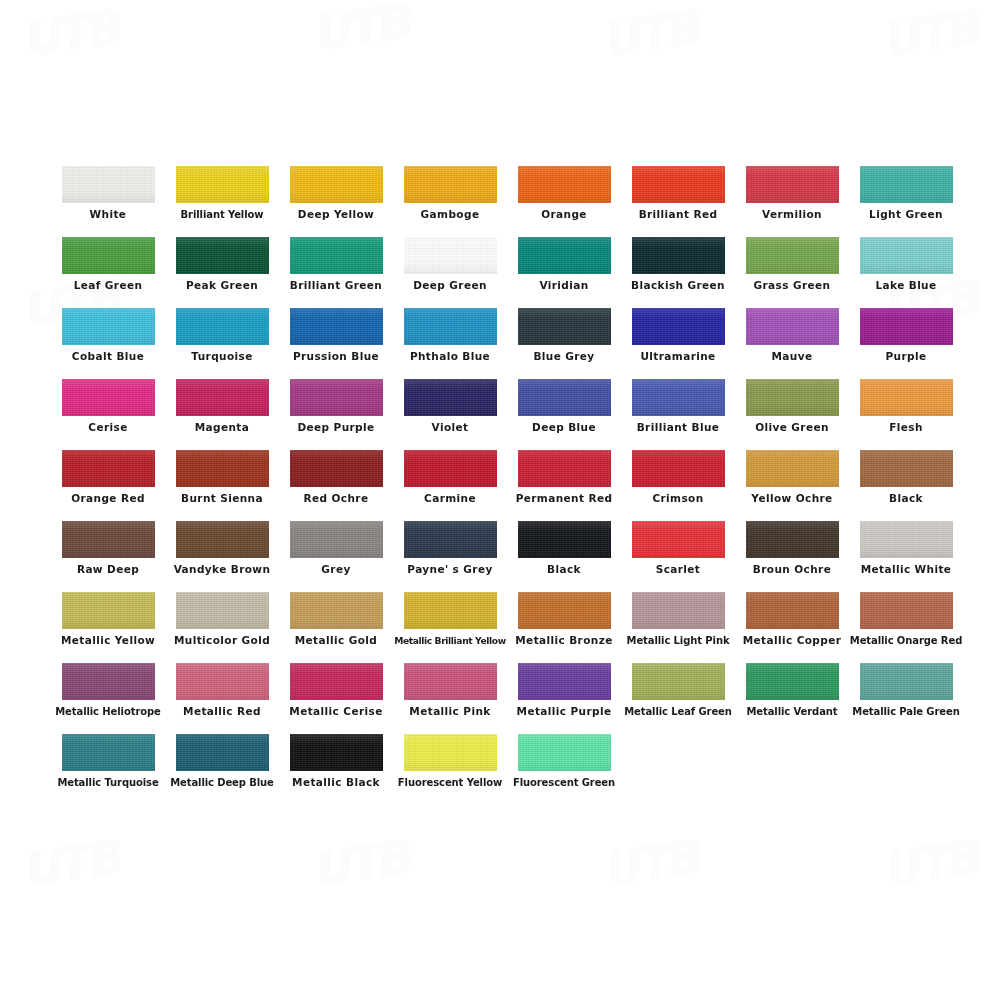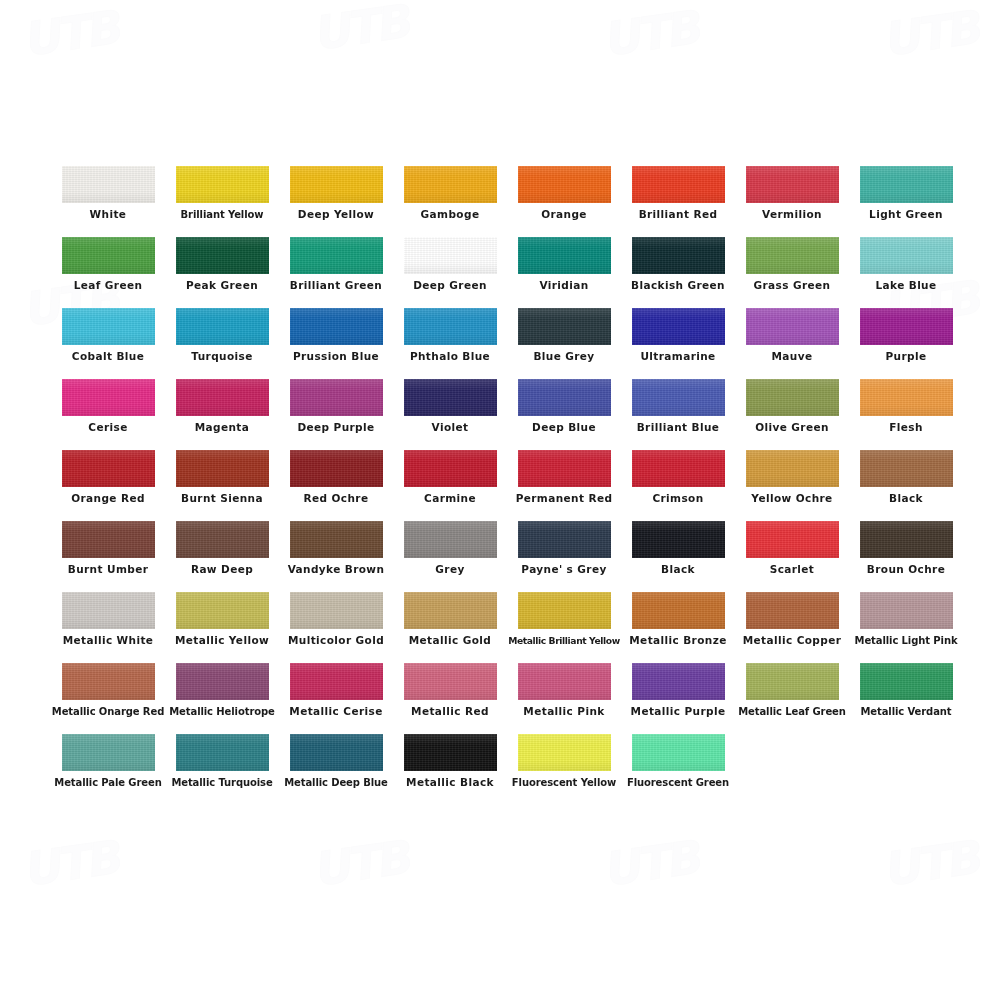--- a/index.html
+++ b/index.html
@@ -300,24 +300,20 @@
       </div>
       <div class="swatch-cell">
         <div class="swatch-chip" style="background-color: rgb(211, 155, 60);"></div>
         <div class="swatch-label">Yellow Ochre</div>
       </div>
       <div class="swatch-cell">
         <div class="swatch-chip" style="background-color: rgb(160, 106, 67);"></div>
         <div class="swatch-label">Black</div>
       </div>
       <div class="swatch-cell">
-        <div class="swatch-chip" style="background-color: rgb(122, 67, 57);"></div>
-        <div class="swatch-label">Burnt Umber</div>
-      </div>
-      <div class="swatch-cell">
         <div class="swatch-chip" style="background-color: rgb(110, 74, 62);"></div>
         <div class="swatch-label">Raw Deep</div>
       </div>
       <div class="swatch-cell">
         <div class="swatch-chip" style="background-color: rgb(107, 74, 51);"></div>
         <div class="swatch-label">Vandyke Brown</div>
       </div>
       <div class="swatch-cell">
         <div class="swatch-chip" style="background-color: rgb(138, 134, 132);"></div>
         <div class="swatch-label">Grey</div>
@@ -356,44 +352,44 @@
       </div>
       <div class="swatch-cell">
         <div class="swatch-chip" style="background-color: rgb(214, 181, 47);"></div>
         <div class="swatch-label tighter">Metallic Brilliant Yellow</div>
       </div>
       <div class="swatch-cell">
         <div class="swatch-chip" style="background-color: rgb(195, 112, 44);"></div>
         <div class="swatch-label">Metallic Bronze</div>
       </div>
       <div class="swatch-cell">
+        <div class="swatch-chip" style="background-color: rgb(182, 151, 154);"></div>
+        <div class="swatch-label tight">Metallic Light Pink</div>
+      </div>
+      <div class="swatch-cell">
         <div class="swatch-chip" style="background-color: rgb(176, 100, 60);"></div>
         <div class="swatch-label">Metallic Copper</div>
       </div>
       <div class="swatch-cell">
-        <div class="swatch-chip" style="background-color: rgb(182, 151, 154);"></div>
-        <div class="swatch-label tight">Metallic Light Pink</div>
-      </div>
-      <div class="swatch-cell">
         <div class="swatch-chip" style="background-color: rgb(181, 103, 76);"></div>
         <div class="swatch-label tight">Metallic Onarge Red</div>
       </div>
       <div class="swatch-cell">
         <div class="swatch-chip" style="background-color: rgb(138, 74, 116);"></div>
         <div class="swatch-label tight">Metallic Heliotrope</div>
       </div>
       <div class="swatch-cell">
+        <div class="swatch-chip" style="background-color: rgb(208, 101, 127);"></div>
+        <div class="swatch-label">Metallic Red</div>
+      </div>
+      <div class="swatch-cell">
         <div class="swatch-chip" style="background-color: rgb(197, 42, 93);"></div>
         <div class="swatch-label">Metallic Cerise</div>
       </div>
       <div class="swatch-cell">
-        <div class="swatch-chip" style="background-color: rgb(208, 101, 127);"></div>
-        <div class="swatch-label">Metallic Red</div>
-      </div>
-      <div class="swatch-cell">
         <div class="swatch-chip" style="background-color: rgb(204, 86, 128);"></div>
         <div class="swatch-label">Metallic Pink</div>
       </div>
       <div class="swatch-cell">
         <div class="swatch-chip" style="background-color: rgb(107, 63, 160);"></div>
         <div class="swatch-label">Metallic Purple</div>
       </div>
       <div class="swatch-cell">
         <div class="swatch-chip" style="background-color: rgb(163, 178, 90);"></div>
         <div class="swatch-label tight">Metallic Leaf Green</div>

